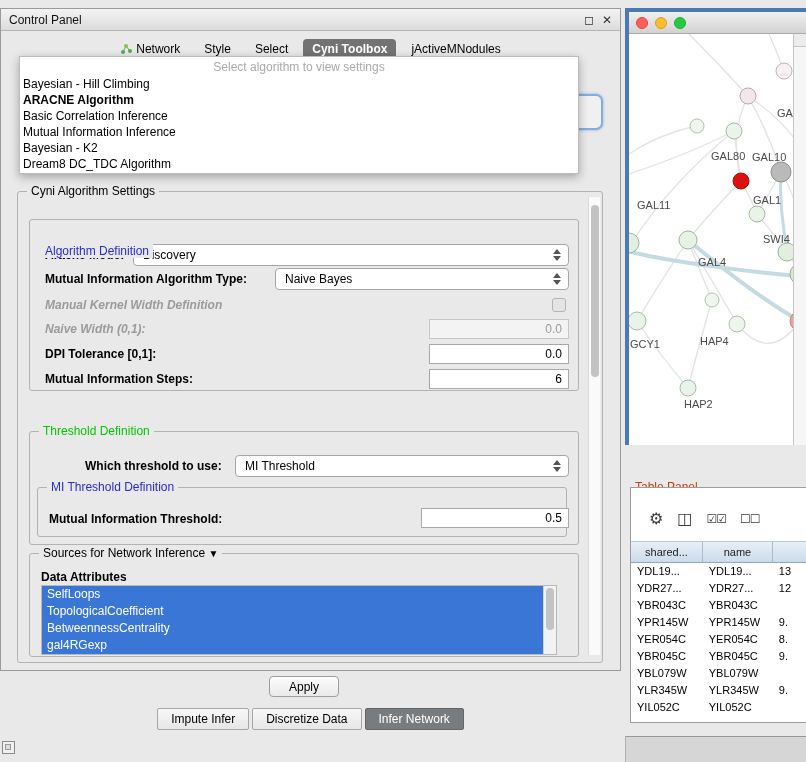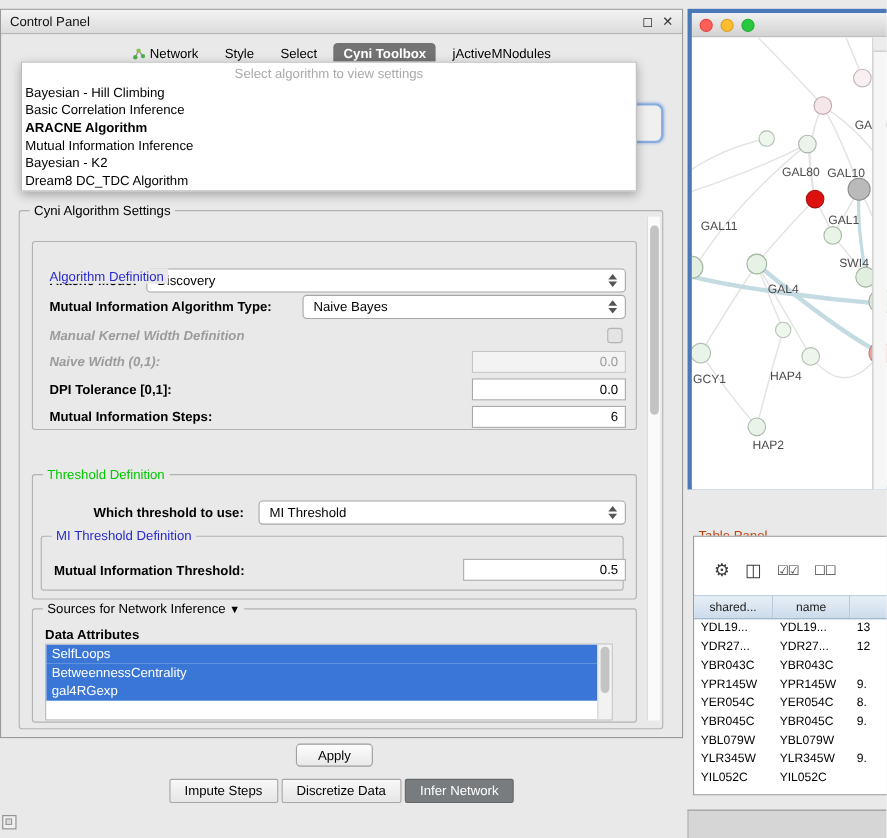--- a/index.html
+++ b/index.html
@@ -131,22 +131,22 @@
       <span class="tab">Select</span>
       <span class="tab selected">Cyni Toolbox</span>
       <span class="tab">jActiveMNodules</span>
     </div>
 
     <div class="abs combo-fragment"></div>
 
     <div class="abs dd-overlay">
       <div class="dd-hint">Select algorithm to view settings</div>
       <div class="dd-item">Bayesian - Hill Climbing</div>
+      <div class="dd-item bold">ARACNE Algorithm</div>
       <div class="dd-item">Basic Correlation Inference</div>
-      <div class="dd-item bold">ARACNE Algorithm</div>
       <div class="dd-item">Mutual Information Inference</div>
       <div class="dd-item">Bayesian - K2</div>
       <div class="dd-item">Dream8 DC_TDC Algorithm</div>
     </div>
 
     <div class="abs group" style="left:16px;top:182px;width:586px;height:472px;"></div>
     <span class="legend" style="left:26px;top:175px;">Cyni Algorithm Settings</span>
 
     <div class="abs scroll-track" style="left:587px;top:188px;width:12px;height:458px;">
       <div class="scroll-thumb" style="top:8px;height:172px;"></div>
@@ -207,31 +207,32 @@
     <div class="abs group" style="left:28px;top:544px;width:550px;height:104px;"></div>
     <span class="legend" style="left:38px;top:537px;">
       <span>Sources for Network Inference</span>
       <span style="font-size:10px;">▼</span>
     </span>
 
     <span class="abs lbl b" style="left:40px;top:560px;">Data Attributes</span>
 
     <div class="abs listbox" style="left:40px;top:576px;width:516px;height:70px;">
       <div class="list-item">SelfLoops</div>
+      <div class="list-item">TopologicalCoefficient</div>
       <div class="list-item">BetweennessCentrality</div>
       <div class="list-item">gal4RGexp</div>
       <div class="list-scroll">
           <div class="scroll-thumb"></div>
         </div>
     </div>
 
     <div class="abs apply-btn" style="left:268px;top:667px;">Apply</div>
 
     <div class="bottom-tabs">
-      <span class="seg">Impute Steps</span>
+      <span class="seg">Impute Infer</span>
       <span class="seg">Discretize Data</span>
       <span class="seg selected">Infer Network</span>
     </div>
   </section>
 
   <section class="abs netwin">
     <div class="net-titlebar">
       <span class="light red"></span>
       <span class="light yellow"></span>
       <span class="light green"></span>

